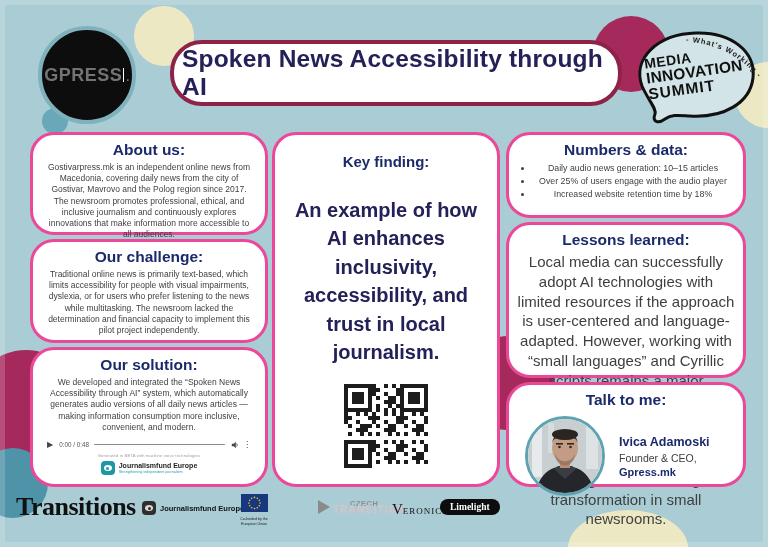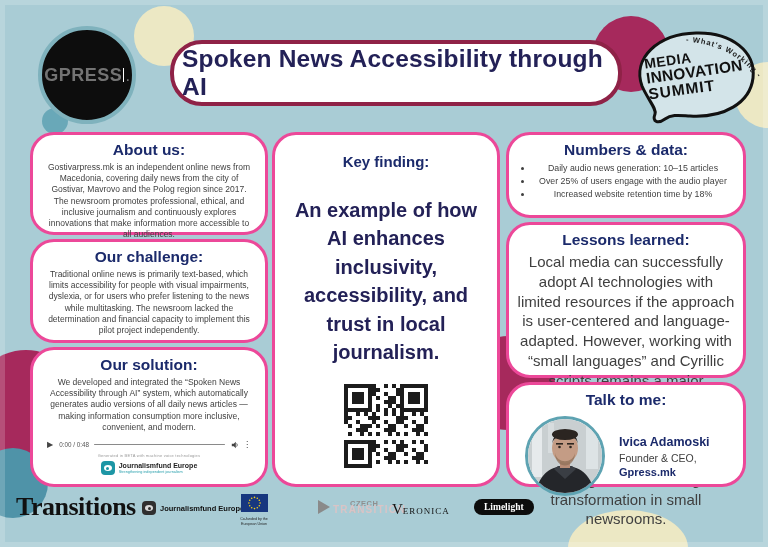--- a/index.html
+++ b/index.html
@@ -84,21 +84,21 @@
   .czech{position:absolute;left:282px;top:8px;display:flex;align-items:center;gap:20px;padding-left:36px;}
   .czech-tri{width:0;height:0;border-top:7px solid transparent;border-bottom:7px solid transparent;border-left:12px solid #8a8a8a;}
   .czech-txt{line-height:1;}
   .czech-txt .a{font-size:7.5px;font-weight:bold;color:#8f8f8f;letter-spacing:.5px;}
   .czech-txt .b{font-size:6.5px;color:#bdbdbd;letter-spacing:.5px;}
   .transition-logo{position:absolute;left:333px;top:12px;font-size:10px;font-weight:bold;color:#d9c4c6;letter-spacing:1.2px;}
   .veronica{position:absolute;left:392px;top:8px;font-family:"Liberation Serif","DejaVu Serif",serif;color:#111;}
   .veronica .cap{font-size:15px;}
   .veronica .rest{font-size:9px;letter-spacing:1px;}
   .limelight{position:absolute;left:440px;top:7px;background:#0d0d0d;color:#fff;border-radius:10px;
-    padding:3px 10px;font-family:"Liberation Serif","DejaVu Serif",serif;font-weight:bold;font-size:9.5px;margin-left:34px;}
+    padding:3px 10px;font-family:"Liberation Serif","DejaVu Serif",serif;font-weight:bold;font-size:9.5px;}
   
   .edge{position:absolute;left:0;top:0;right:0;bottom:0;border:5px solid rgba(255,255,255,0.18);pointer-events:none;z-index:6;}
 </style>
 </head>
 <body>
 
 <div class="poster">
 
   <div class="circle c-cream" style="left:134px;top:6px;width:60px;height:60px;z-index:1;"></div>
   <div class="circle c-teal-sm" style="left:42px;top:108px;width:26px;height:26px;z-index:1;"></div>

